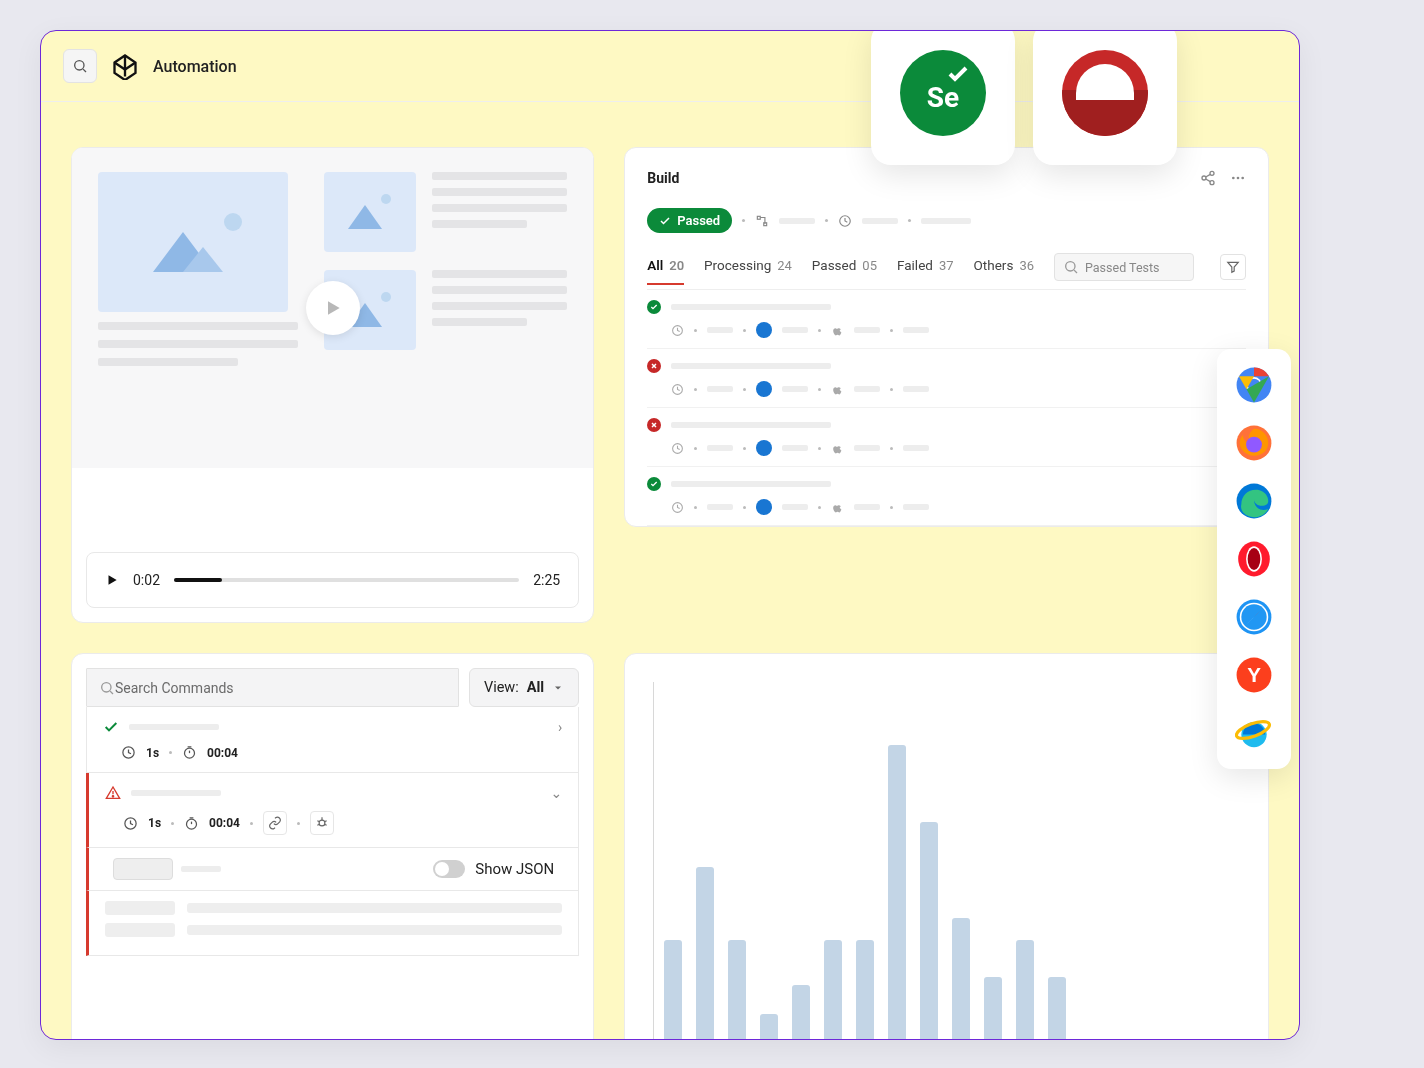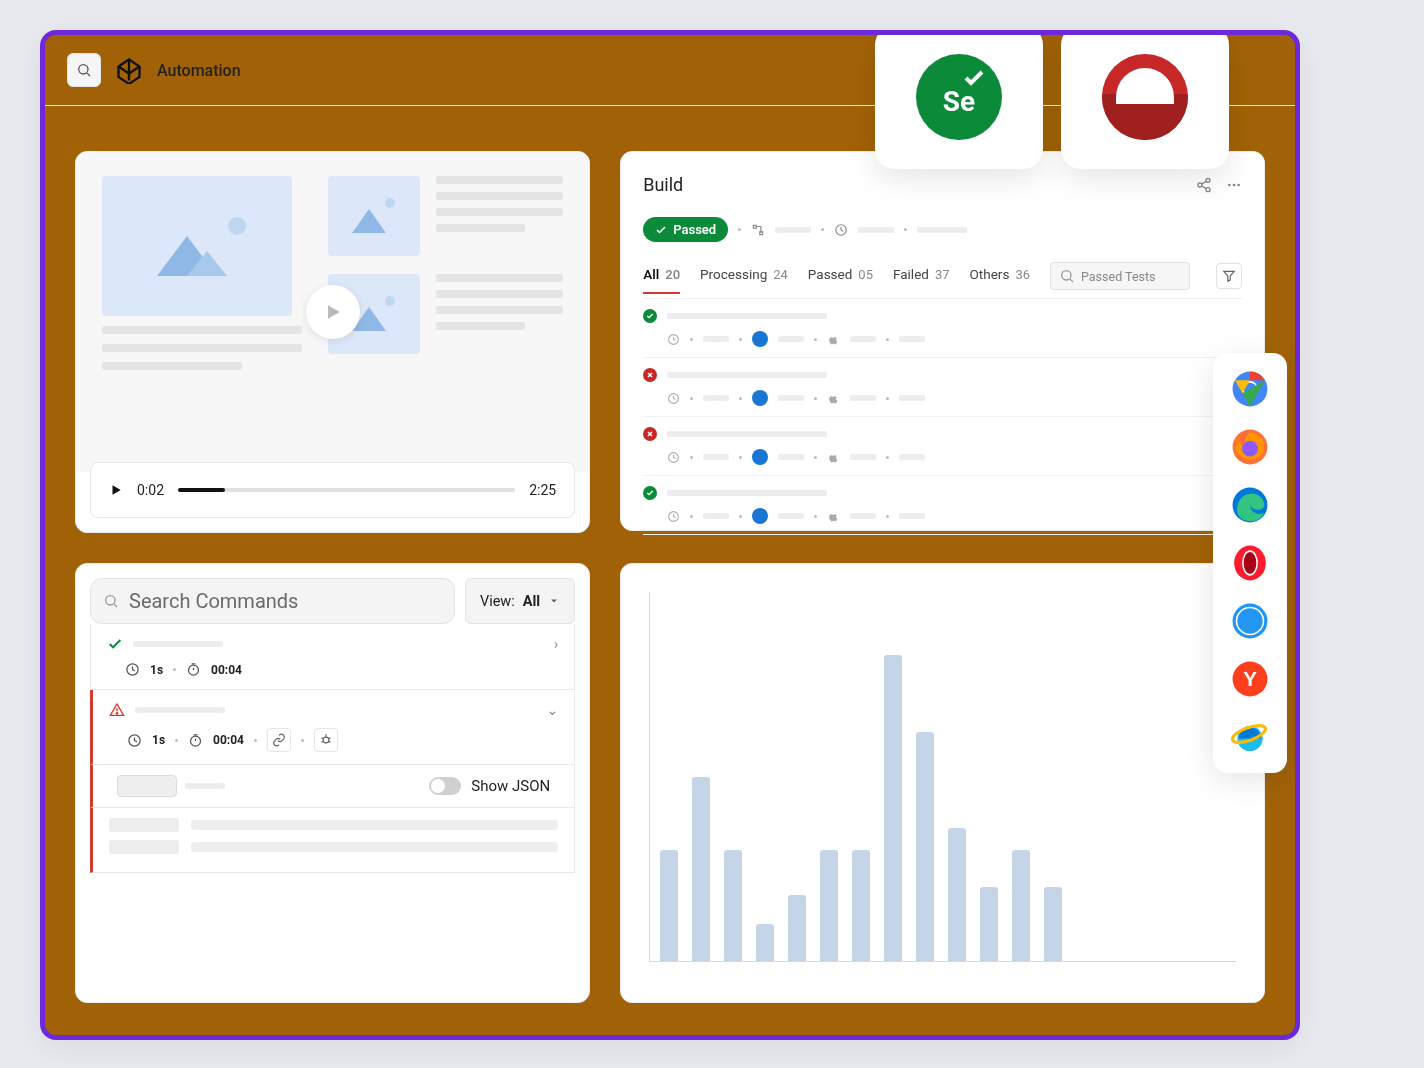--- a/index.html
+++ b/index.html
@@ -6,24 +6,24 @@
   body {
     font-family: -apple-system, BlinkMacSystemFont, "Segoe UI", Roboto, sans-serif;
     background: #e8e8ef;
     width: 1424px;
     height: 1068px;
     overflow: hidden;
     position: relative;
     padding: 30px 40px;
   }
   .app-window {
-    background: #a16207;
+    background: #fef9c3;
     border-radius: 16px;
     box-shadow: 0 8px 30px rgba(0,0,0,0.06);
-    border: 5px solid #6d28d9;
+    border: 1px solid #6d28d9;
     width: 1260px;
     height: 1010px;
     position: relative;
     overflow: hidden;
   }
   .app-header {
     display: flex;
     align-items: center;
     gap: 14px;
     padding: 18px 22px;
@@ -47,21 +47,21 @@
     padding: 45px 30px 30px 30px;
   }
   .card {
     background: #fff;
     border: 1px solid #ebebeb;
     border-radius: 12px;
     position: relative;
   }
 
   
-  .video-card { height: 382px; }
+  .video-card { height: 476px; }
   .video-frame {
     background: #f7f7f8;
     border-radius: 10px 10px 0 0;
     height: 320px;
     position: relative;
     display: flex;
     align-items: flex-start;
     padding: 24px 26px;
     gap: 26px;
   }
@@ -101,21 +101,21 @@
     position: absolute;
     bottom: 14px; left:0; right:0;
   }
   .time-text { font-size: 14px; color:#222; }
   .progress { flex:1; height:4px; background:#e0e0e0; border-radius:2px; position:relative; }
   .progress-fill { height:100%; width:14%; background:#111; border-radius:2px; }
 
   
   .build-card { height: 380px; padding: 22px 22px 0 22px; display:flex; flex-direction:column; }
   .build-head { display:flex; align-items:center; justify-content:space-between; }
-  .build-title { font-size: 18px; font-weight:400; color:#222; }
+  .build-title { font-size: 14px; font-weight:700; color:#222; }
   .build-head-actions { display:flex; gap:14px; color:#888; }
   .ph-thin { height:6px; background:#ededed; border-radius:2px; }
   .passed-badge {
     background:#0b8a3a; color:#fff; font-size:13px; font-weight:600;
     padding:5px 12px; border-radius: 40px;
     display:inline-flex; gap:6px; align-items:center;
   }
   .build-meta-row { display:flex; align-items:center; gap:10px; margin-top:12px; }
   .dot { width:3px;height:3px;background:#bbb;border-radius:50%; }
   .tabs-row { display:flex; align-items:center; gap:20px; border-bottom:1px solid #eee; margin-top:20px; }
@@ -140,22 +140,22 @@
   .status-pass { background:#0b8a3a; }
   .status-fail { background:#c62828; }
   .test-row-meta { display:flex; align-items:center; gap:10px; margin-top:8px; padding-left:24px; font-size:12px; color:#888;}
   .chip-img { width:16px;height:16px;border-radius:50%; }
 
   
   .commands-card { height: 440px; padding: 14px; display:flex; flex-direction:column; }
   .commands-top { display:flex; gap:10px; }
   .search-commands {
     flex:1; border:1px solid #e2e2e2; background:#f4f4f5;
-    border-radius:12px; padding:10px 12px; display:flex; align-items:center; gap:10px;
-    color:#6b6b6b; font-size:20px;
+    border-radius:1px; padding:10px 12px; display:flex; align-items:center; 
+    color:#6b6b6b; font-size:14px;
   }
   .view-dropdown {
     border:1px solid #e2e2e2; background:#f4f4f5; border-radius:6px;
     padding:10px 14px; font-size:14.5px; color:#222; display:flex; align-items:center; gap:8px;
     cursor:pointer;
   }
   .commands-subhead {
     margin-top:12px; background:#f4f4f5; border:1px solid #e8e8e8;
     border-radius:8px 8px 0 0; padding:12px 14px; font-size:14.5px; font-weight:600; color:#222;
   }
@@ -187,21 +187,21 @@
 
   
   .chart-card { height:440px; padding: 28px 28px 14px 28px; display:flex; }
   .chart-y-axis { display:flex; flex-direction:column; justify-content:space-between; align-items:flex-end; padding-right:12px; font-size:13px; color:#666; height:370px;}
   .chart-area { flex:1; border-left:1px solid #d8d8d8; border-bottom:1px solid #d8d8d8; height:370px; display:flex; align-items:flex-end; gap:14px; padding:0 10px; position:relative;}
   .bar { width:18px; background:#c3d5e6; border-radius:3px 3px 0 0; }
 
   
   .float-cards { position:absolute; top:-10px; left:830px; display:flex; gap:18px; }
   .float-card {
-    width:168px; height:144px; background:#fff; border-radius:20px;
+    width:144px; height:144px; background:#fff; border-radius:20px;
     box-shadow:0 10px 30px rgba(0,0,0,0.10);
     display:flex; align-items:center; justify-content:center;
   }
   .selenium-circle { width:86px;height:86px;border-radius:50%;background:#0b8a3a;display:flex;align-items:center;justify-content:center;color:#fff;font-weight:700;font-size:28px;position:relative;}
   .redmine-circle { width:86px;height:86px;border-radius:50%;background:#c62828;position:relative;overflow:hidden;}
   .redmine-circle::after{content:'';position:absolute;top:14px;left:14px;right:14px;height:36px;background:#fff;border-radius:40px 40px 0 0;}
   .redmine-inner{position:absolute;bottom:0;left:0;right:0;height:46px;background:#a01f1f;}
 
   
   .browser-sidebar {

